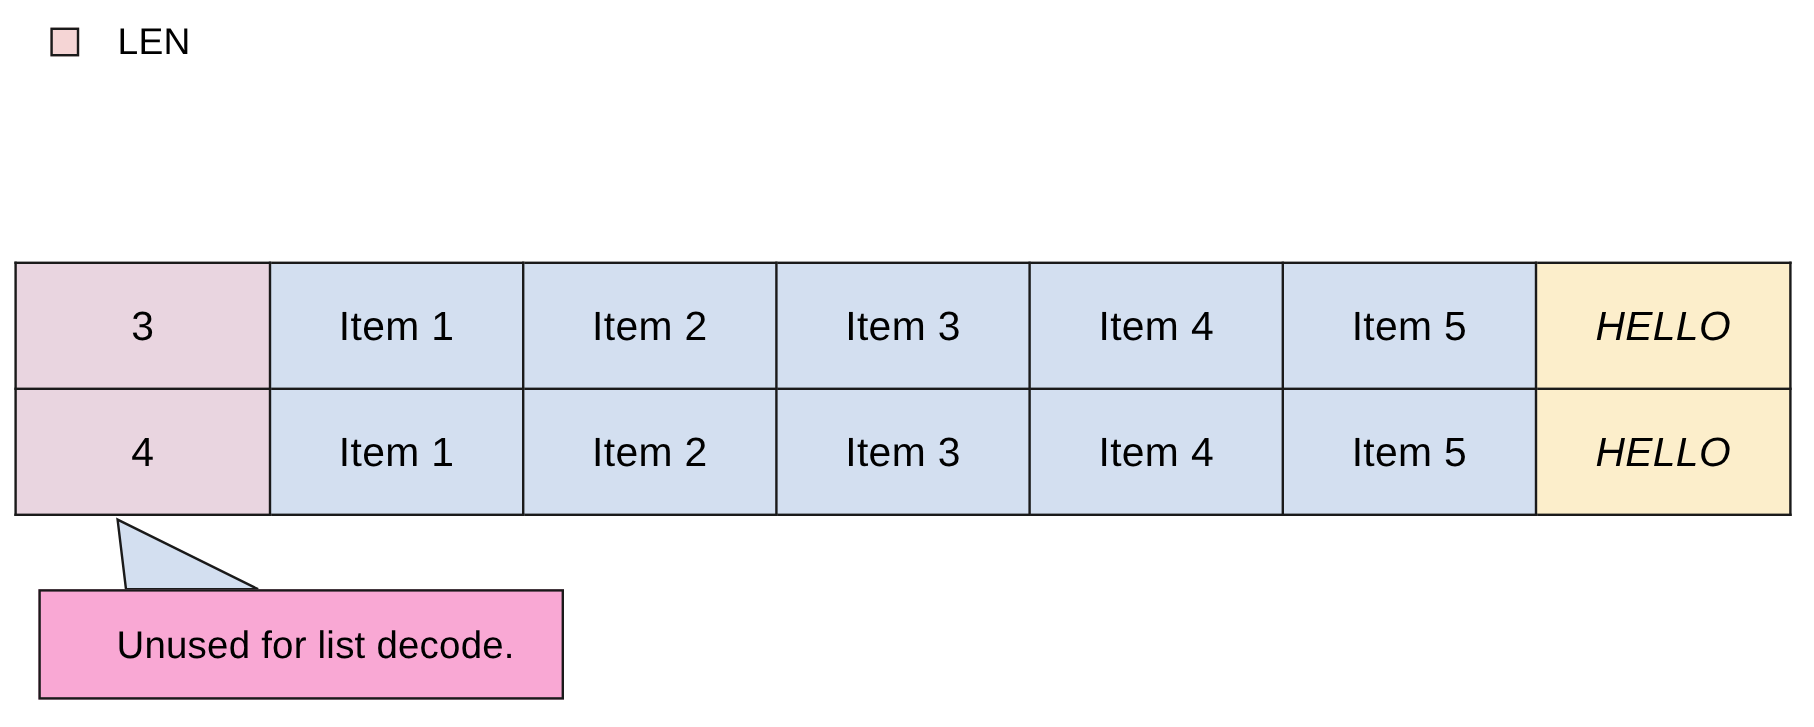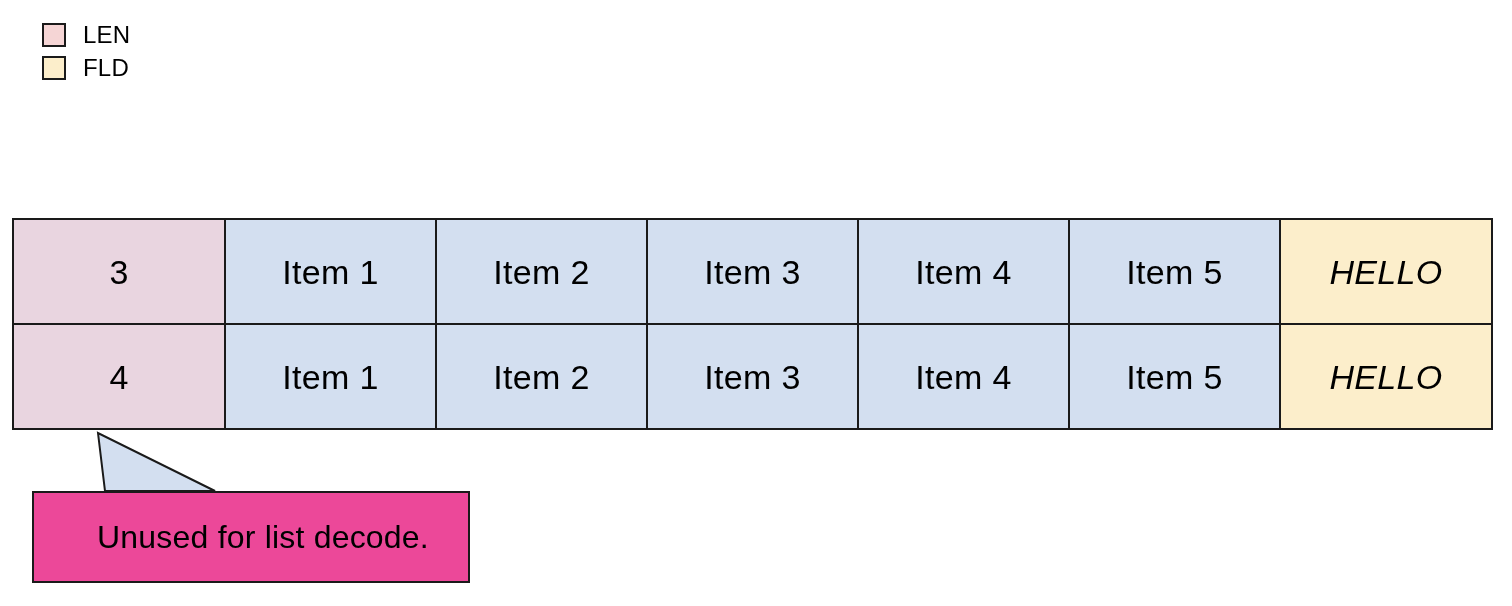--- a/index.html
+++ b/index.html
@@ -31,22 +31,22 @@
     height: 33px;
   }
   .legend-swatch {
     width: 24px;
     height: 24px;
     box-sizing: border-box;
     border: 2px solid #1a1a1a;
     flex: 0 0 auto;
   }
   .legend-label {
-    margin-left: 17px;
-    font-size: 24px;
+    margin-left: 32px;
+    font-size: 31px;
     line-height: 31px;
     letter-spacing: 0.2px;
     white-space: nowrap;
   }
 
   
   .wire-table {
     position: absolute;
     left: 12px;
     top: 218px;
@@ -113,24 +113,20 @@
 <body>
 
 <div class="legend">
 
   <div class="legend-row">
     <span class="legend-swatch" style="background: rgb(245, 213, 213);"></span>
     <span class="legend-label">LEN</span>
   </div>
 
 
-  <div class="legend-row">
-    <span class="legend-swatch" style="background: rgb(252, 238, 203);"></span>
-    <span class="legend-label">FLD</span>
-  </div>
 
 </div>
 
 <table class="wire-table">
   <colgroup>
     <col class="col-len">
     <col class="col-lst">
     <col class="col-lst">
     <col class="col-lst">
     <col class="col-lst">
@@ -158,17 +154,17 @@
     </tr>
   </tbody>
 </table>
 
 <div class="callout">
 
   <svg class="callout-tail" viewBox="0 0 520 186" width="520" height="186">
     <polygon points="98,13 105,71 215,71" fill="#d3dff0" stroke="#1a1a1a" stroke-width="2" stroke-linejoin="miter"></polygon>
   </svg>
 
-  <div class="callout-box" style="background: #ec4899; border-color: rgb(26, 26, 26); padding-left: 24px;">
+  <div class="callout-box" style="background: #f9a8d4; border-color: rgb(26, 26, 26); padding-left: 24px;">
     <div class="callout-line">Unused for list decode.</div>
   </div>
 
 </div>
 
 </body></html>

